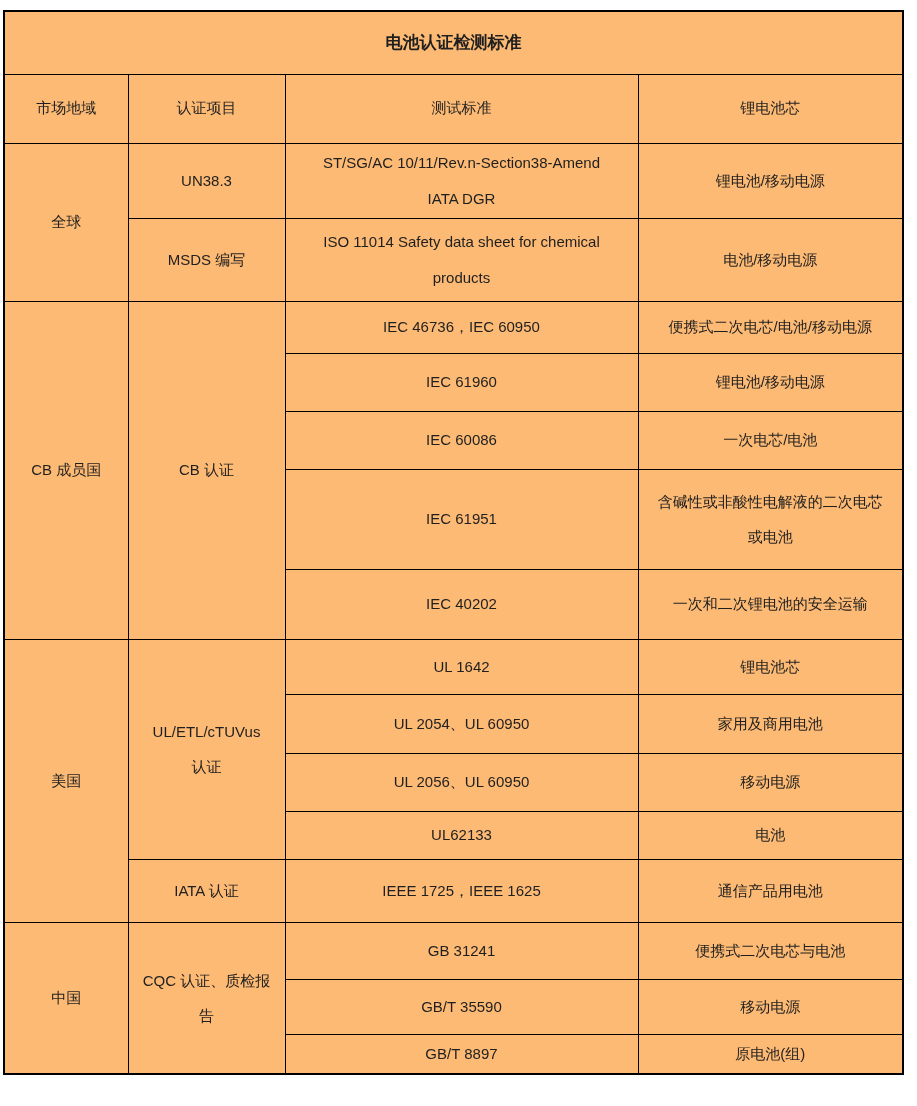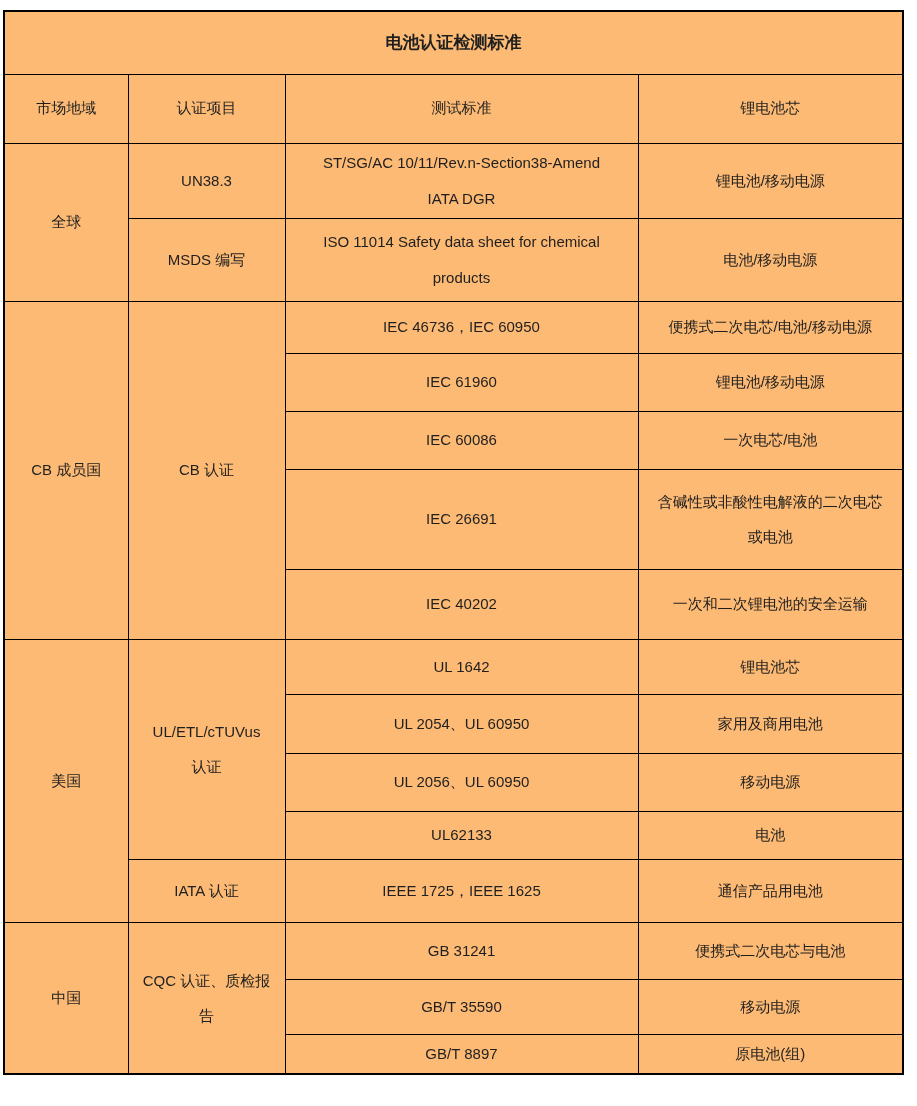--- a/index.html
+++ b/index.html
@@ -84,21 +84,21 @@
   </tr>
   <tr style="height:58px">
     <td>IEC 61960</td>
     <td>锂电池/移动电源</td>
   </tr>
   <tr style="height:58px">
     <td>IEC 60086</td>
     <td>一次电芯/电池</td>
   </tr>
   <tr style="height:100px">
-    <td>IEC 26691</td>
+    <td>IEC 61951</td>
     <td>含碱性或非酸性电解液的二次电芯
 或电池</td>
   </tr>
   <tr style="height:70px">
     <td>IEC 40202</td>
     <td>一次和二次锂电池的安全运输</td>
   </tr>
 
   <tr style="height:55px">
     <td rowspan="5">美国</td>

